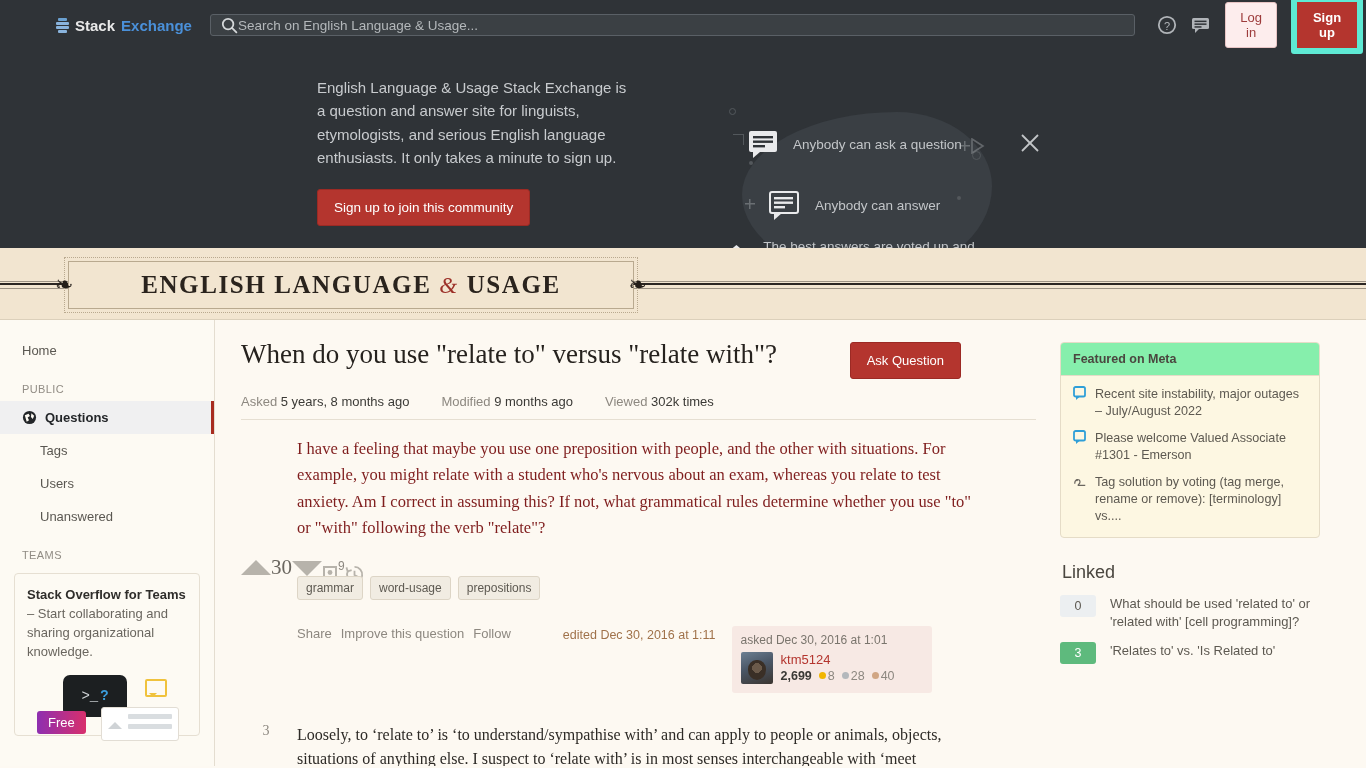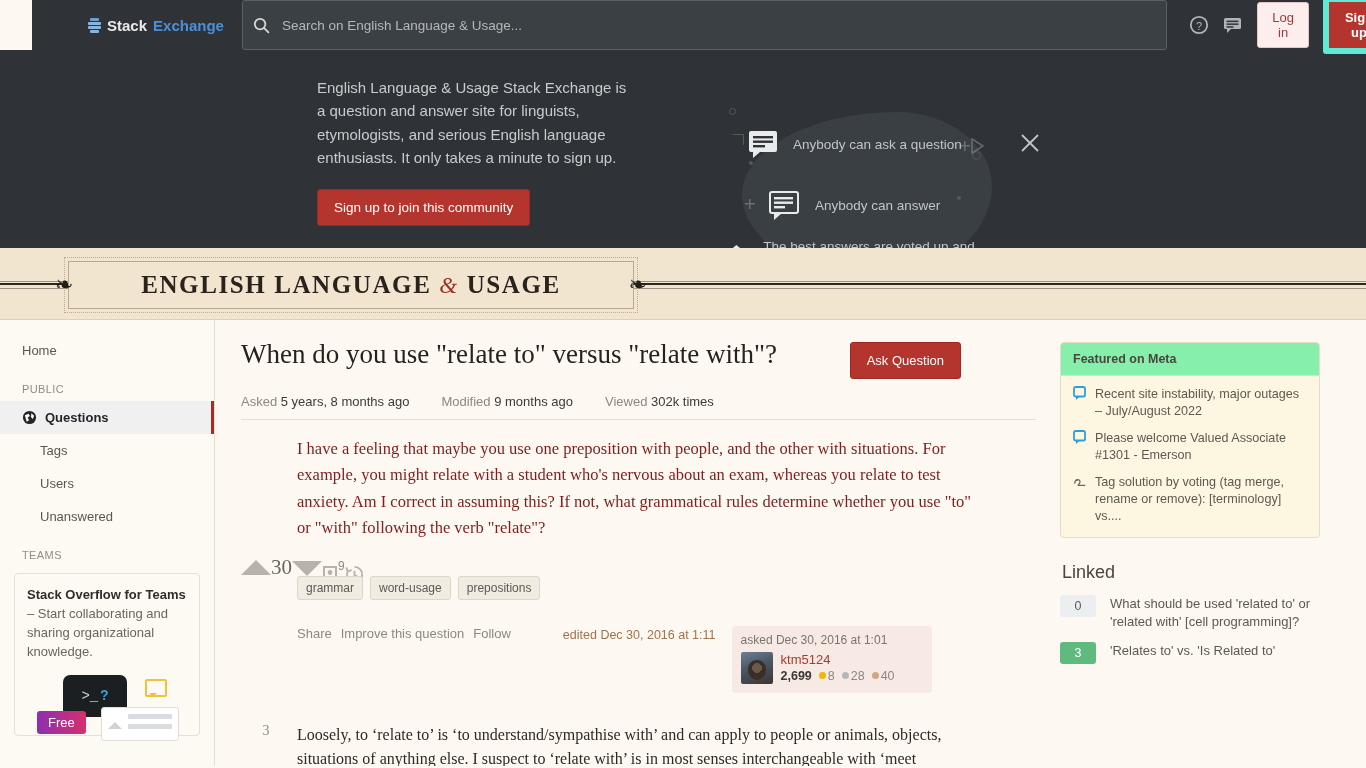--- a/index.html
+++ b/index.html
@@ -14,46 +14,45 @@
 
   
   .topbar {
     height: 50px;
     background: #2f3337;
     display: flex;
     align-items: center;
     padding: 0 16px;
     position: relative;
     z-index: 30;
-    margin-left: 32px;
   }
   .se-logo {
     display: flex; align-items: center; gap: 6px;
     margin-left: 40px; margin-right: 18px;
     font-size: 15px; font-weight: bold;
     white-space: nowrap;
   }
   .se-logo .stack { color: #e9e9e9; }
   .se-logo .exch { color: #4a90d9; }
   .logo-glyph { display:flex; flex-direction:column; gap:1.5px; }
   .logo-glyph i {
     display:block; width:13px; height:2.5px; background:#8ab4dd; border-radius:1px;
   }
   .logo-glyph i.top { width:9px; margin-left:2px; height:3px; background:#6aa0d0;}
   .logo-glyph i.bot { width:9px; margin-left:2px; }
 
   .searchwrap {
     flex: 0 0 925px;
-    height: 50px;
+    height: 22px;
     background: #3b4044;
     border: 1px solid #5a6066;
     border-radius: 3px;
     display: flex; align-items: center;
     padding: 0 10px;
-    gap: 12px;
+    gap: 0;
   }
   .searchwrap svg { flex: 0 0 auto; }
   .search-input {
     flex: 1; height: 100%;
     background: transparent; border: none; outline: none;
     color: #d8d8d8; font-size: 13.5px;
     font-family: "Liberation Sans", sans-serif;
   }
   .search-input::placeholder { color: #b4b8bb; }
 

